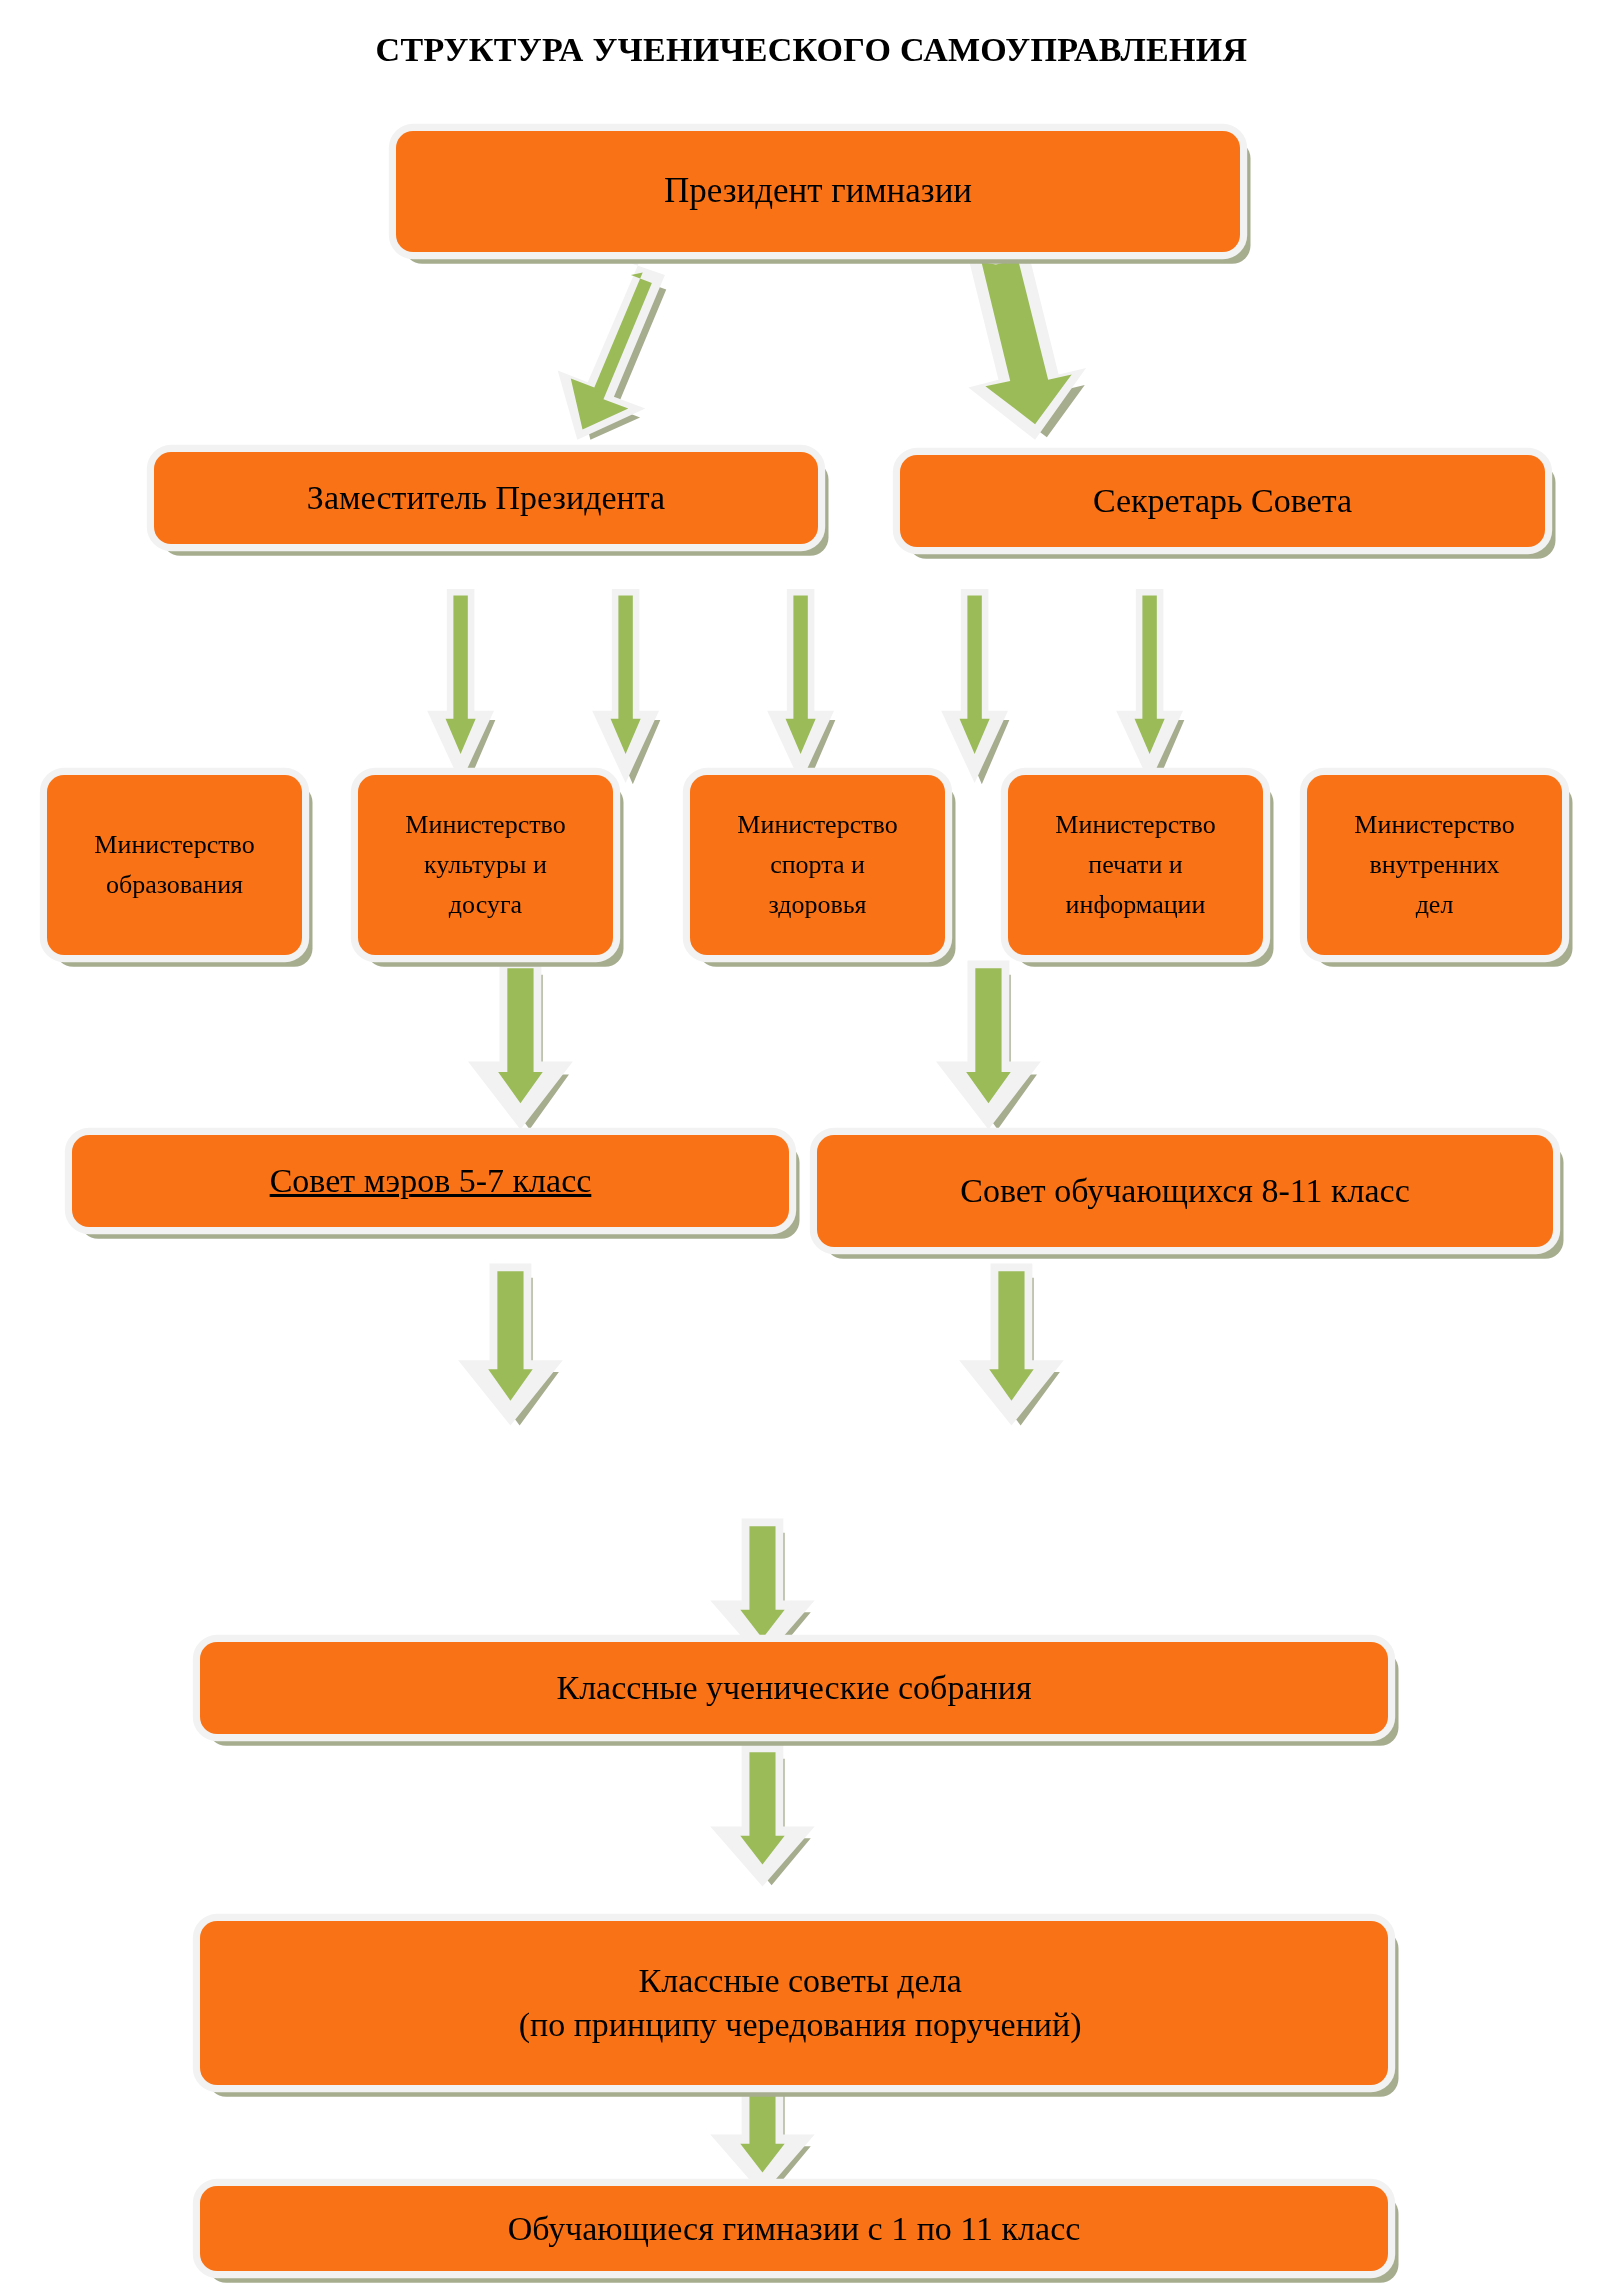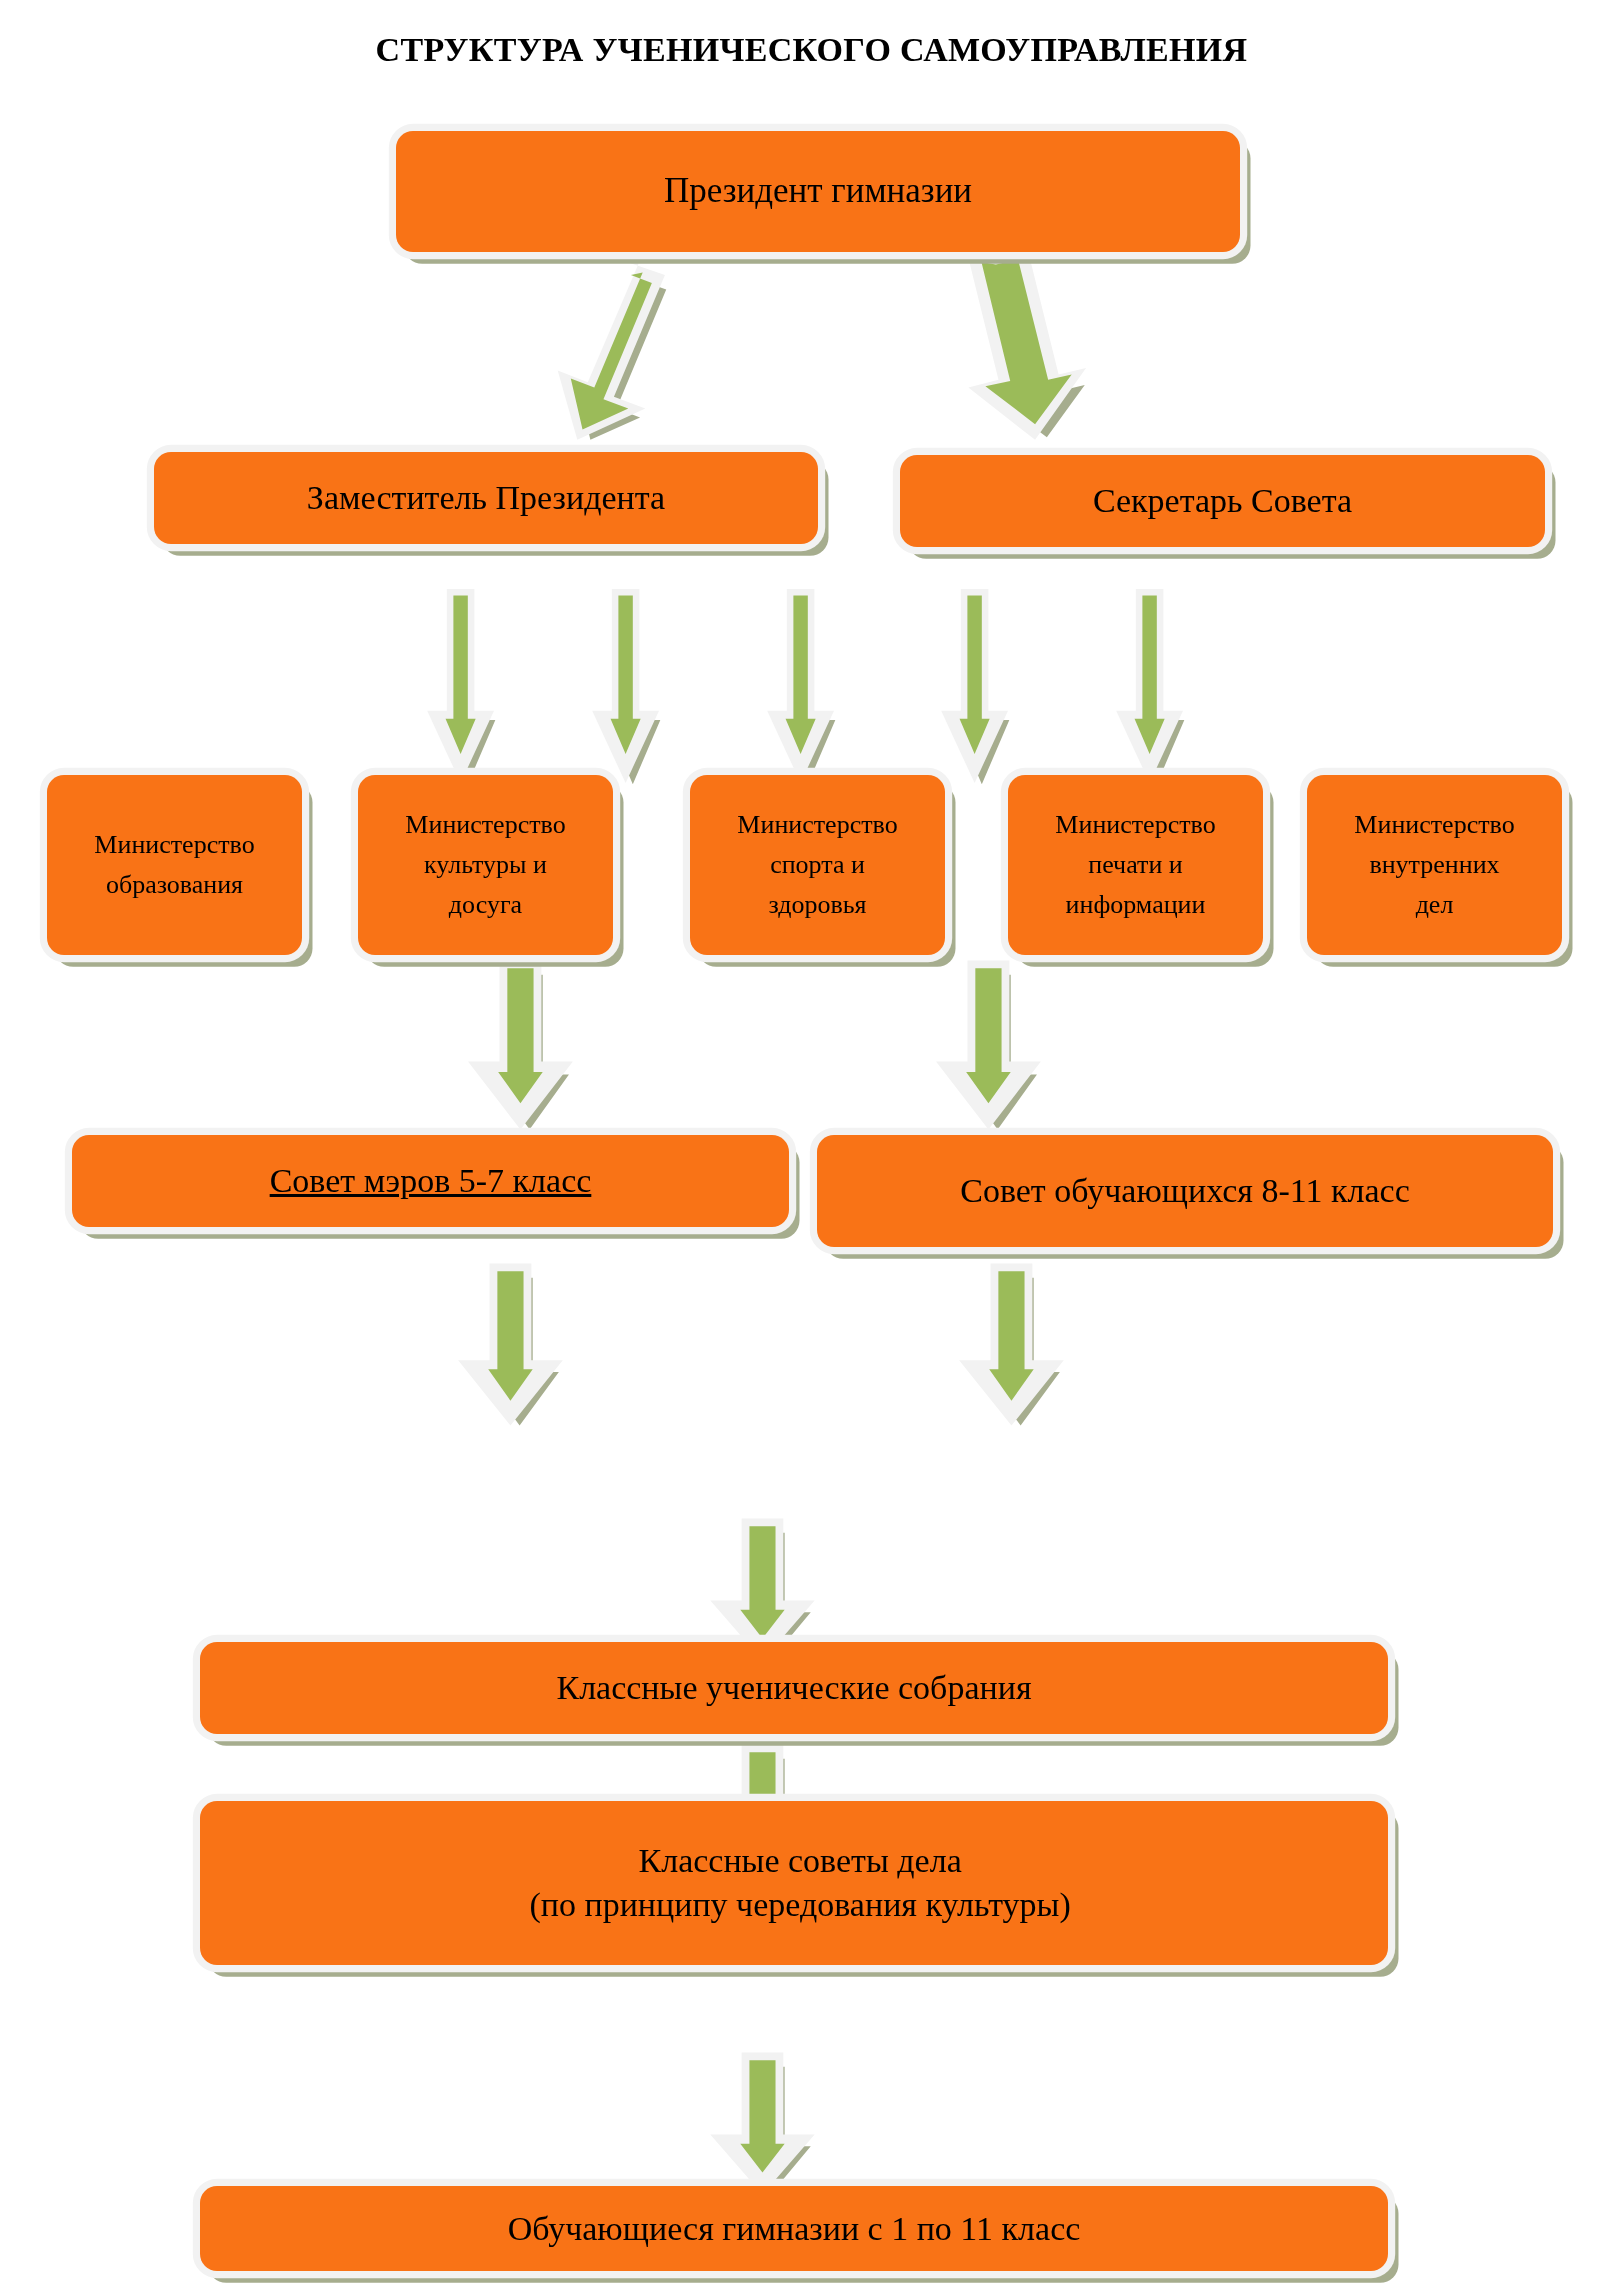--- a/index.html
+++ b/index.html
@@ -214,24 +214,24 @@
   </div>
 
   <div class="arrow" style="left:710px;top:1747px;width:118px;height:137px;">
     <svg width="118" height="137" viewBox="0 0 180 210">
       <path class="ar-shadow" d="M60 6 L100 6 L100 128 L140 128 L80 200 L20 128 L60 128 Z" transform="translate(14,12)"></path>
       <path class="ar-outline" d="M48 -4 L112 -4 L112 122 L160 122 L80 214 L0 122 L48 122 Z"></path>
       <path class="ar-body" d="M60 8 L100 8 L100 136 L114 136 L80 180 L46 136 L60 136 Z"></path>
     </svg>
   </div>
 
-  <div class="box mid" style="left:200px;top:1801px;width:1188px;height:164px;padding-left:24px;">
+  <div class="box mid" style="left:200px;top:1921px;width:1188px;height:164px;padding-left:24px;">
     <span class="lbl">
       <span>Классные советы дела</span><br>
-      <span>(по принципу чередования  культуры)</span>
+      <span>(по принципу чередования  поручений)</span>
     </span>
   </div>
 
   <div class="arrow" style="left:710px;top:2055px;width:118px;height:137px;">
     <svg width="118" height="137" viewBox="0 0 180 210">
       <path class="ar-shadow" d="M60 6 L100 6 L100 128 L140 128 L80 200 L20 128 L60 128 Z" transform="translate(14,12)"></path>
       <path class="ar-outline" d="M48 -4 L112 -4 L112 122 L160 122 L80 214 L0 122 L48 122 Z"></path>
       <path class="ar-body" d="M60 8 L100 8 L100 136 L114 136 L80 180 L46 136 L60 136 Z"></path>
     </svg>
   </div>

